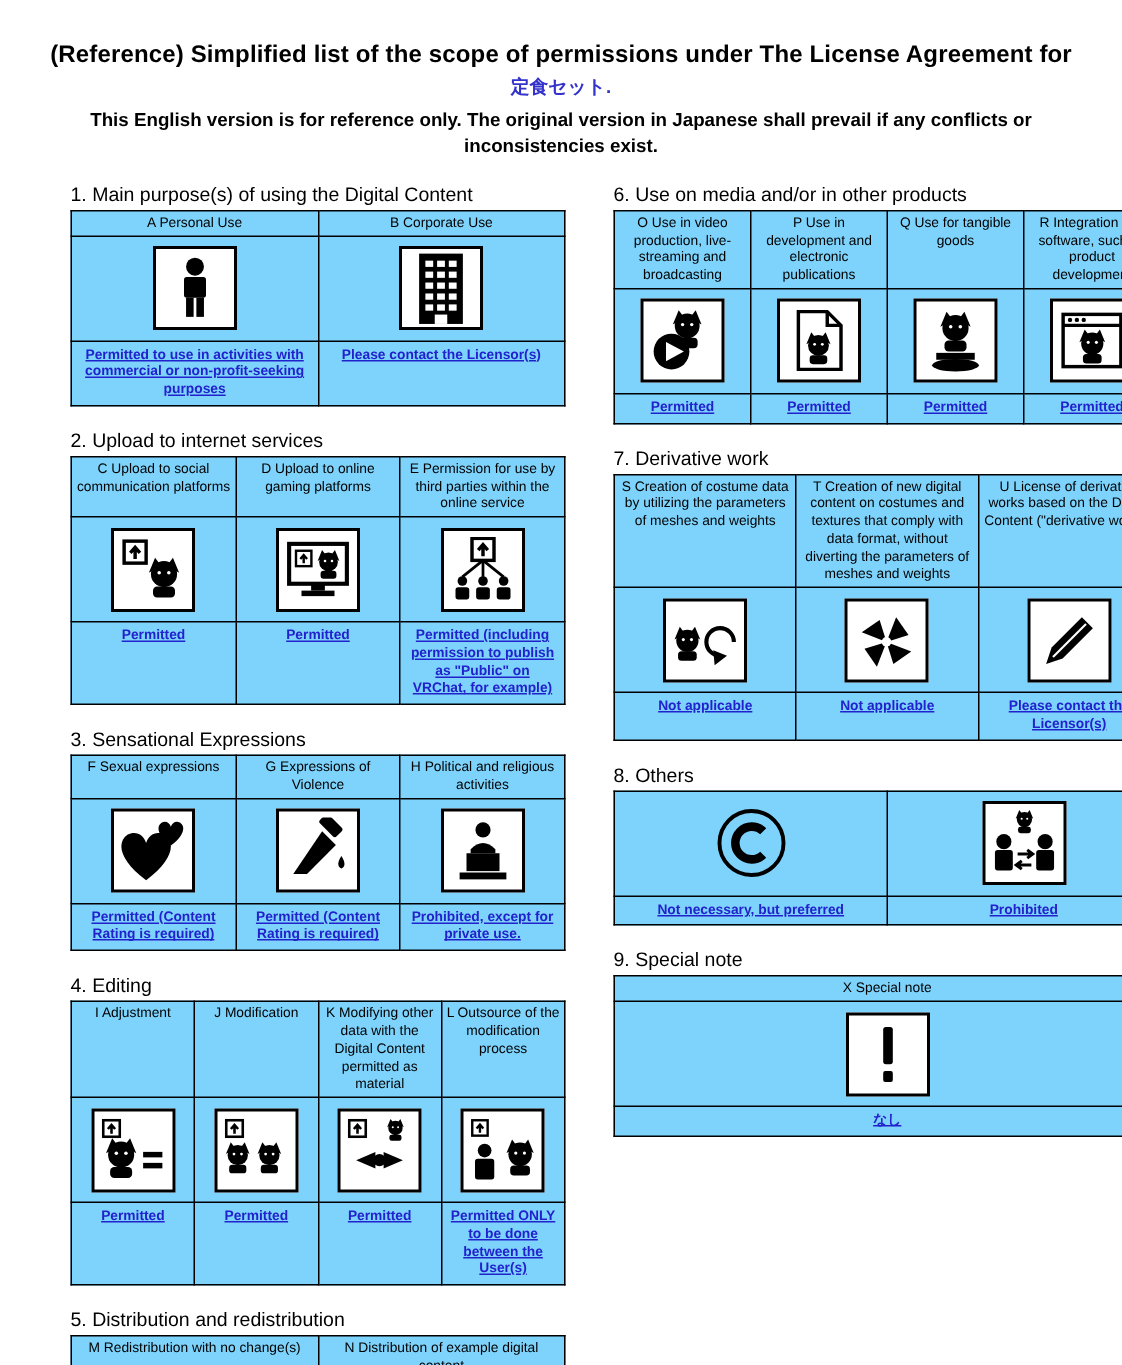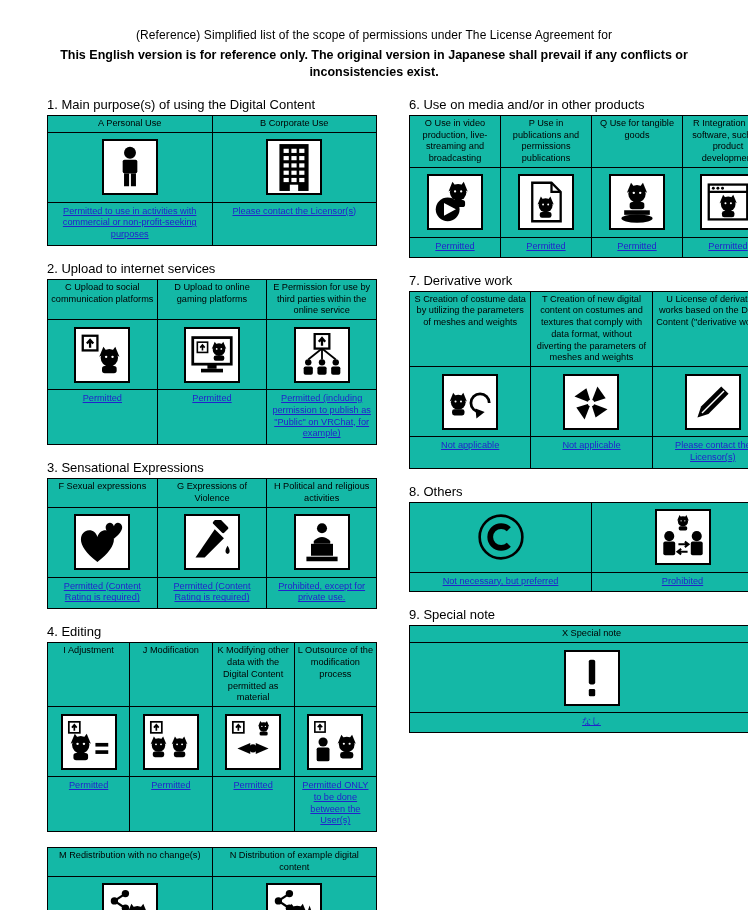--- a/index.html
+++ b/index.html
@@ -2,51 +2,52 @@
 <html><head>
 <meta charset="utf-8">
 <style>
   * { margin:0; padding:0; box-sizing:border-box; }
   html,body { background:#ffffff; }
   body {
     width:748px; min-height:910px; margin:0 auto;
     font-family:"Liberation Sans", sans-serif; color:#000;
   }
   .header { text-align:center; padding-top:28px; }
-  .doc-title { font-size:12px; font-weight:normal; letter-spacing:.1px; }
+  .doc-title { font-size:16px; font-weight:bold; letter-spacing:.1px; }
   .product-name { font-size:12.5px; font-weight:bold; color:#3333cc; margin-top:4px; }
   .disclaimer { font-size:12.5px; font-weight:bold; width:640px; margin:5px auto 0; line-height:1.35; }
   .columns { display:flex; gap:20px; padding:16px 28px 10px 47px; align-items:flex-start; }
   .col-left { width:330px; flex:none; }
   .col-right { width:365px; flex:none;margin-left:12px; }
   .section { margin-bottom:15px; }
   .sec-title { font-size:13px; margin-bottom:3px; color:#000; }
-  table.perm-table { width:100%; border-collapse:collapse; table-layout:fixed; background:#14b8a6; }
+  table.perm-table { width:100%; border-collapse:collapse; table-layout:fixed; background:#7dd3fc; }
   .perm-table th, .perm-table td {
     border:1px solid #000; font-weight:normal; font-size:9.2px;
     text-align:center; vertical-align:top; padding:2px 3px; line-height:1.28;
     word-wrap:break-word;
   }
   td.icon-cell { height:70px; vertical-align:middle; padding:4px 2px; }
   .icon-box {
     width:56px; height:56px; border:2px solid #000; margin:0 auto;
     display:flex; align-items:center; justify-content:center; background:#fff;
   }
   .icon-wrap {
     width:56px; height:56px; margin:0 auto;
     display:flex; align-items:center; justify-content:center;
   }
-  td.status-cell { color:#2222cc; text-decoration:underline; padding:3px 4px 4px; }
+  td.status-cell { color:#2222cc; text-decoration:underline; padding:3px 4px 4px;font-weight:bold; }
   svg { display:block; }
 </style>
 </head>
 <body>
 
 <div class="header">
   <div class="doc-title">(Reference) Simplified list of the scope of permissions under The License Agreement for</div>
+  <div class="product-name">定食セット.</div>
   <div class="disclaimer">This English version is for reference only. The original version in Japanese shall prevail if any conflicts or inconsistencies exist.</div>
 </div>
 
 <div class="columns">
   <div class="col-left">
       <div class="section">
         <div class="sec-title">1. Main purpose(s) of using the Digital Content</div>
         <table class="perm-table">
           <tbody>
             <tr>
@@ -322,20 +323,21 @@
             <tr>
               <td class="status-cell">Permitted</td>
               <td class="status-cell">Permitted</td>
               <td class="status-cell">Permitted</td>
               <td class="status-cell">Permitted ONLY to be done between the User(s)</td>
             </tr>
           </tbody>
         </table>
       </div>
       <div class="section">
+        <div class="sec-title">5. Distribution and redistribution</div>
         <table class="perm-table">
           <tbody>
             <tr>
               <th>M Redistribution with no change(s)</th>
               <th>N Distribution of example digital content</th>
             </tr>
             <tr>
               <td class="icon-cell">
                 <div class="icon-box">
                   <svg viewBox="0 0 48 48" width="44" height="44">
@@ -384,21 +386,21 @@
         </table>
       </div>
     </div>
   <div class="col-right">
       <div class="section">
         <div class="sec-title">6. Use on media and/or in other products</div>
         <table class="perm-table">
           <tbody>
             <tr>
               <th>O Use in video production, live-streaming and broadcasting</th>
-              <th>P Use in publications and permissions publications</th>
+              <th>P Use in development and electronic publications</th>
               <th>Q Use for tangible goods</th>
               <th>R Integration into software, such as product development</th>
             </tr>
             <tr>
               <td class="icon-cell">
                 <div class="icon-box">
                   <svg viewBox="0 0 48 48" width="44" height="44">
                     <g transform="translate(16,2) scale(0.95)" fill="#000">
                       <polygon points="1,11 5.5,0 10,6"></polygon>
                       <polygon points="23,11 18.5,0 14,6"></polygon>

